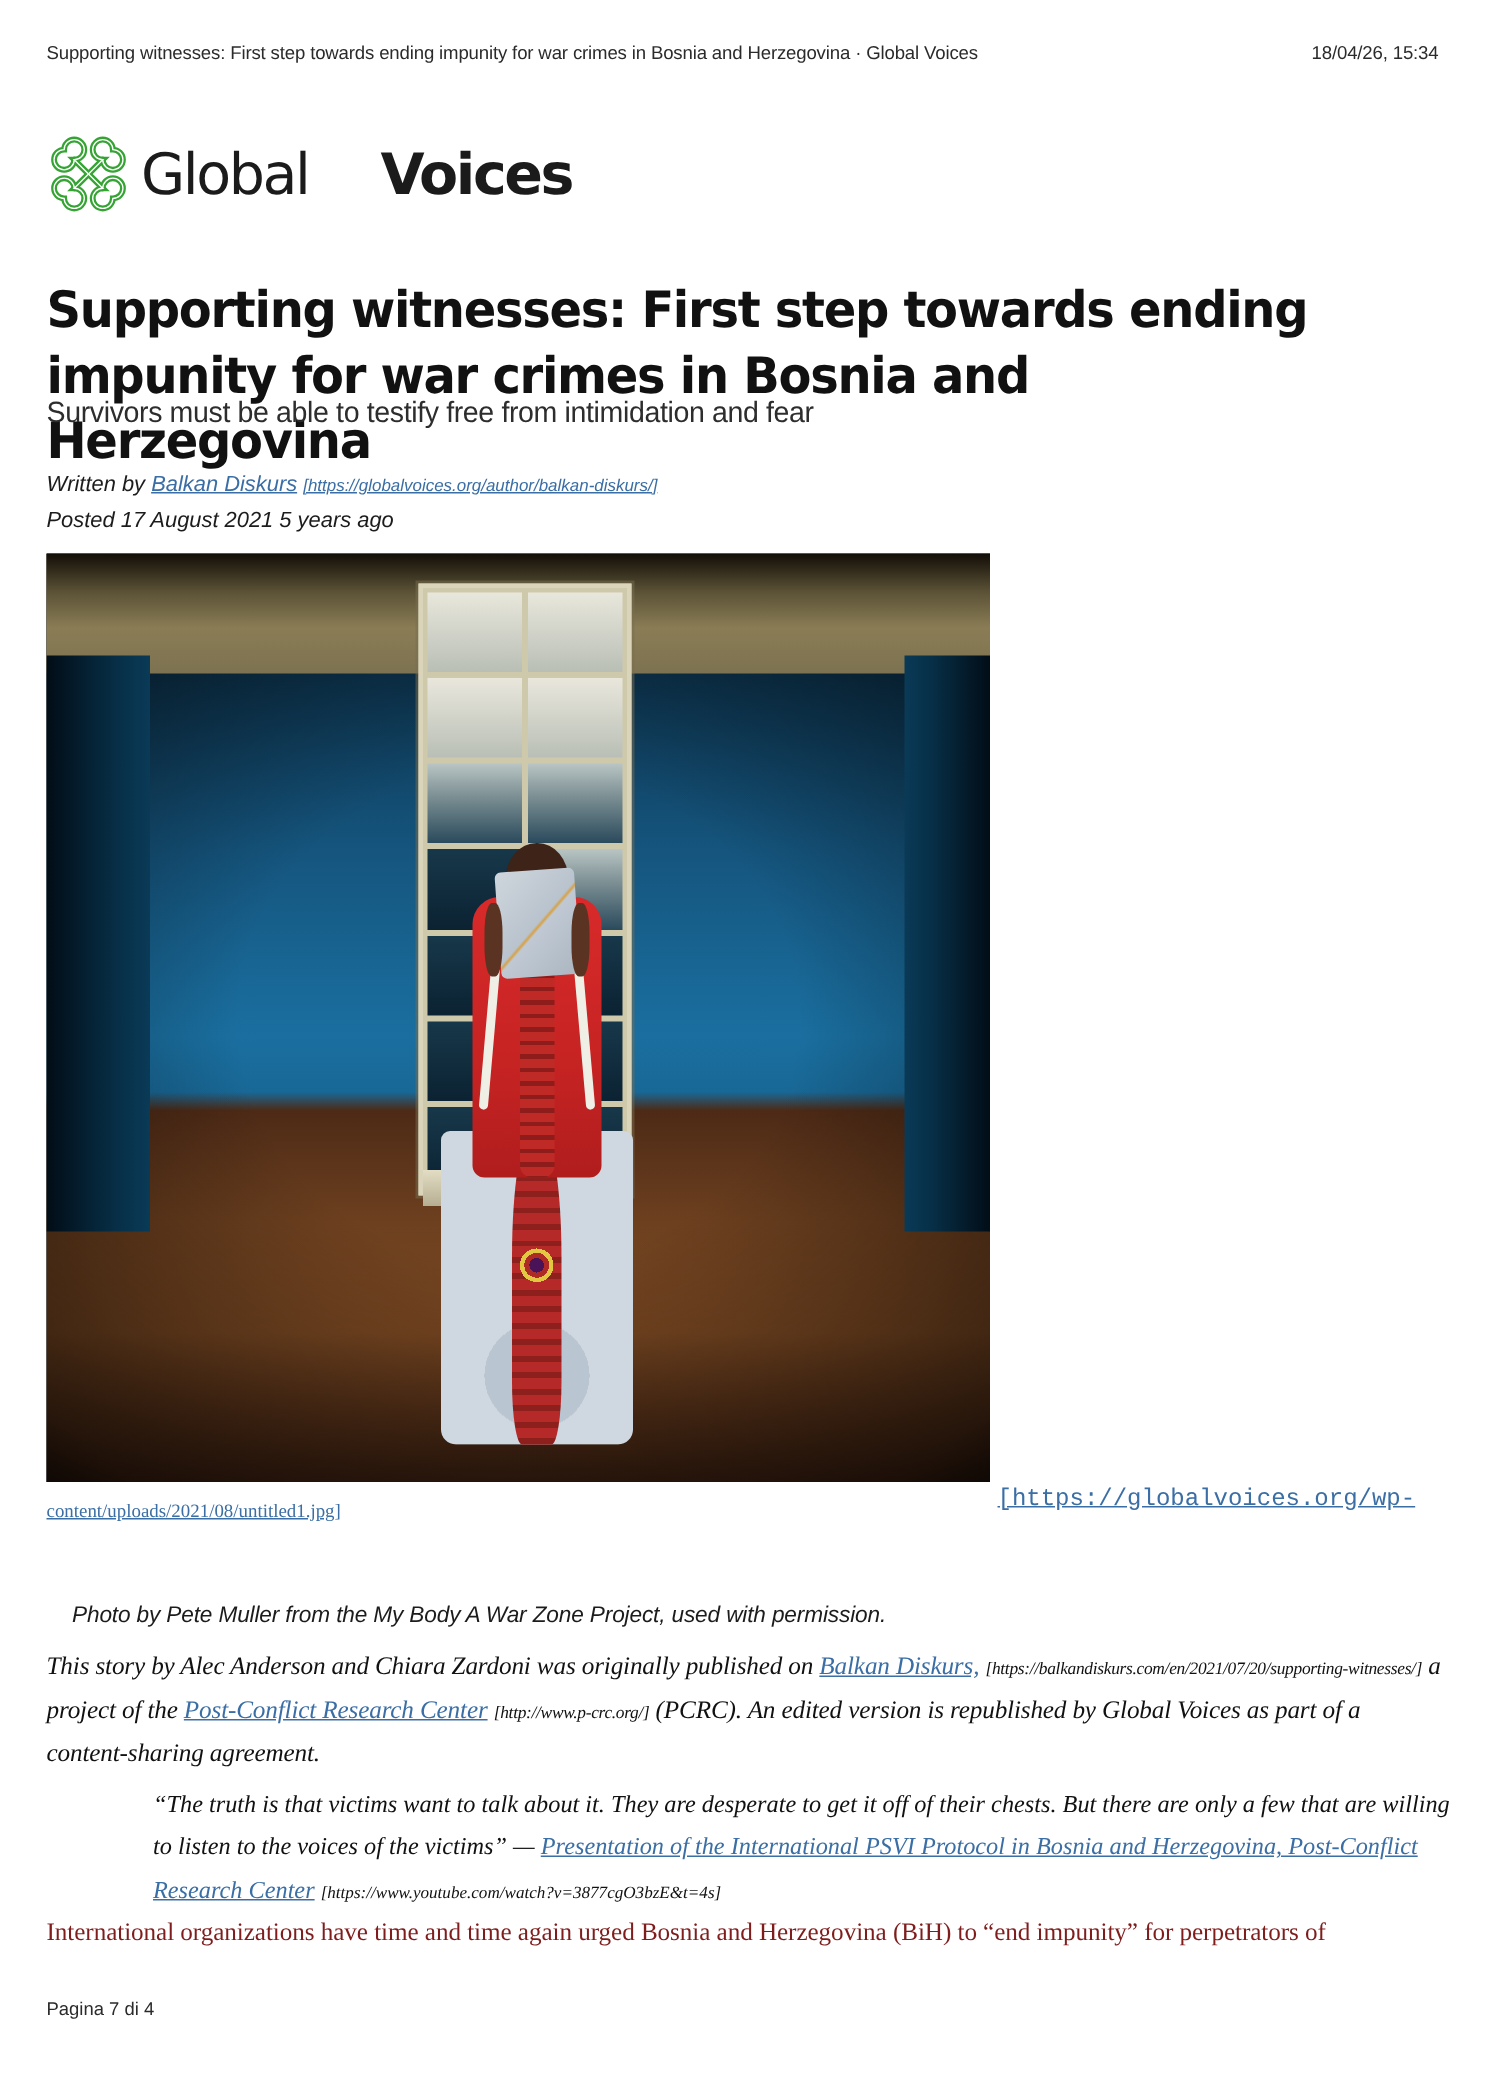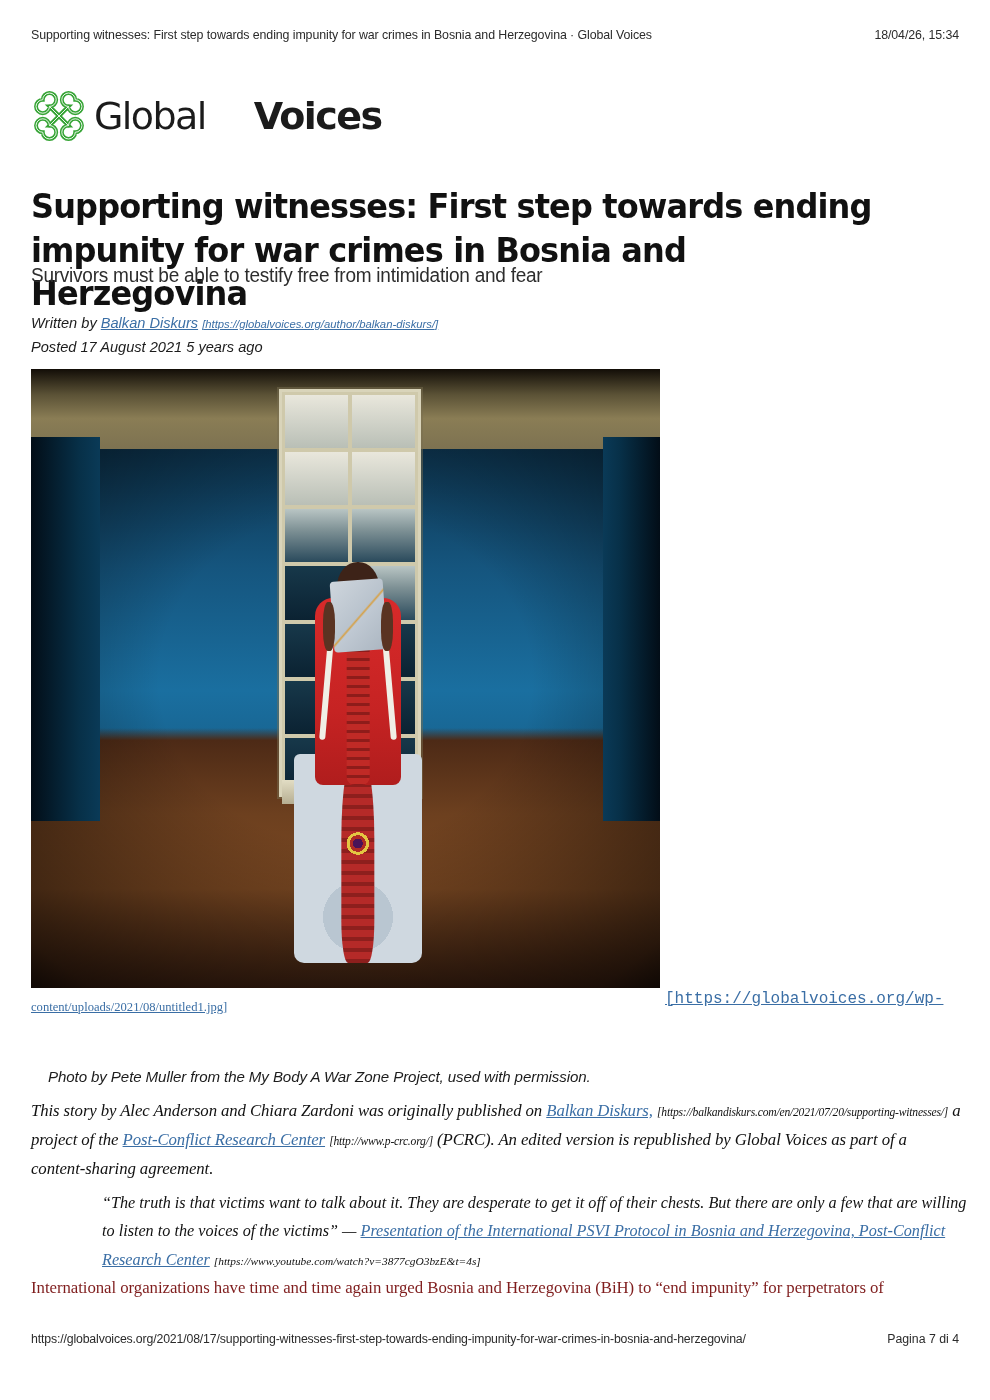--- a/index.html
+++ b/index.html
@@ -378,15 +378,14 @@
 
 <div class="photo-caption">Photo by Pete Muller from the My Body A War Zone Project, used with permission.</div>
 
 <p class="p-intro"><span>This story by Alec Anderson and Chiara Zardoni was originally published on </span><a href="#">Balkan Diskurs,</a> <span class="u">[https://balkandiskurs.com/en/2021/07/20/supporting-witnesses/]</span><span> a project of the </span><a href="#">Post-Conflict Research Center</a> <span class="u">[http://www.p-crc.org/]</span><span> (PCRC). An edited version is republished by Global Voices as part of a content-sharing agreement.</span></p>
 
 <blockquote class="blockquote"><span>“The truth is that victims want to talk about it. They are desperate to get it off of their chests. But there are only a few that are willing to listen to the voices of the victims” — </span><a href="#">Presentation of the International PSVI Protocol in Bosnia and Herzegovina, Post-Conflict Research Center</a> <span class="u">[https://www.youtube.com/watch?v=3877cgO3bzE&amp;t=4s]</span></blockquote>
 
 <p class="p-last">International organizations have time and time again urged Bosnia and Herzegovina (BiH) to “end impunity” for perpetrators of</p>
 
 <div class="print-footer">
-  <div class="pf-url">https://globalvoices.org/2021/08/17/supporting-witnesses-first-step-towards-ending-impunity-for-war-crimes-in-bosnia-and-herzegovina/</div>
   <div class="pf-page">Pagina 7 di 4</div>
 </div>
 
 </body></html>

